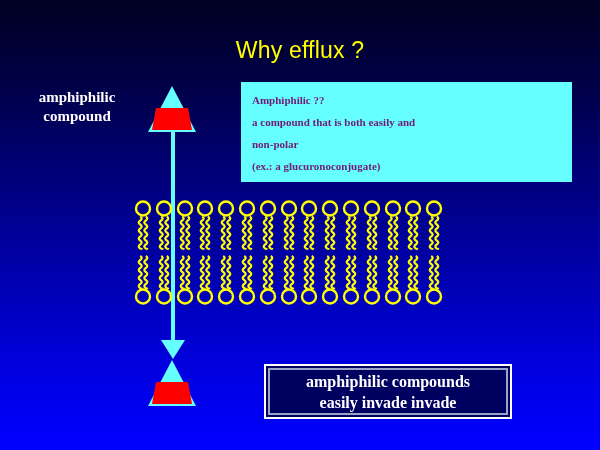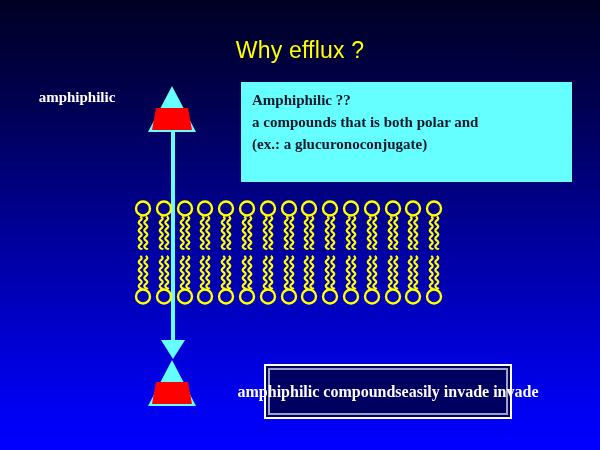--- a/index.html
+++ b/index.html
@@ -64,23 +64,23 @@
     top: 82px;
     width: 331px;
     height: 100px;
     background: #66ffff;
     box-sizing: border-box;
     padding: 7px 0 0 11px;
   }
   #definition-box .dline {
     font-family: "Liberation Serif", serif;
     font-weight: bold;
-    font-size: 15px;
+    font-size: 11px;
     line-height: 22px;
-    color: #0f172a;
+    color: #701a75;
     white-space: nowrap;
   }
 
   
   #arrow-shaft {
     position: absolute;
     left: 171px;
     top: 128px;
     width: 4px;
     height: 214px;
@@ -147,21 +147,21 @@
     position: absolute;
     left: 264px;
     top: 364px;
     width: 248px;
     height: 55px;
     background: #000060;
     border: 2px solid #ffffff;
     box-sizing: border-box;
     box-shadow: inset 0 0 0 2px #000060, inset 0 0 0 4px #9aa4c8;
     display: flex;
-    flex-direction: row;
+    flex-direction: column;
     align-items: center;
     justify-content: center;
   }
   #conclusion-box .cline {
     font-family: "Liberation Serif", serif;
     font-weight: bold;
     font-size: 16px;
     line-height: 21px;
     color: #ffffff;
     white-space: nowrap;
@@ -170,25 +170,27 @@
 </style>
 </head>
 <body>
 
 <div id="slide">
 
   <div id="title">Why efflux ?</div>
 
   <div id="left-label">
     <div>amphiphilic</div>
+    <div>compound</div>
   </div>
 
   <div id="definition-box">
     <div class="dline">Amphiphilic ??</div>
-    <div class="dline">a compounds that is both polar and</div>
+    <div class="dline">a compound that is both easily and</div>
+    <div class="dline">non-polar</div>
     <div class="dline">(ex.: a glucuronoconjugate)</div>
   </div>
 
   <div id="arrow-shaft"></div>
   <div id="arrow-head"></div>
 
   <div class="compound" id="compound-top">
     <div class="tri-cyan"></div>
     <div class="tri-red-wide"></div>
   </div>

